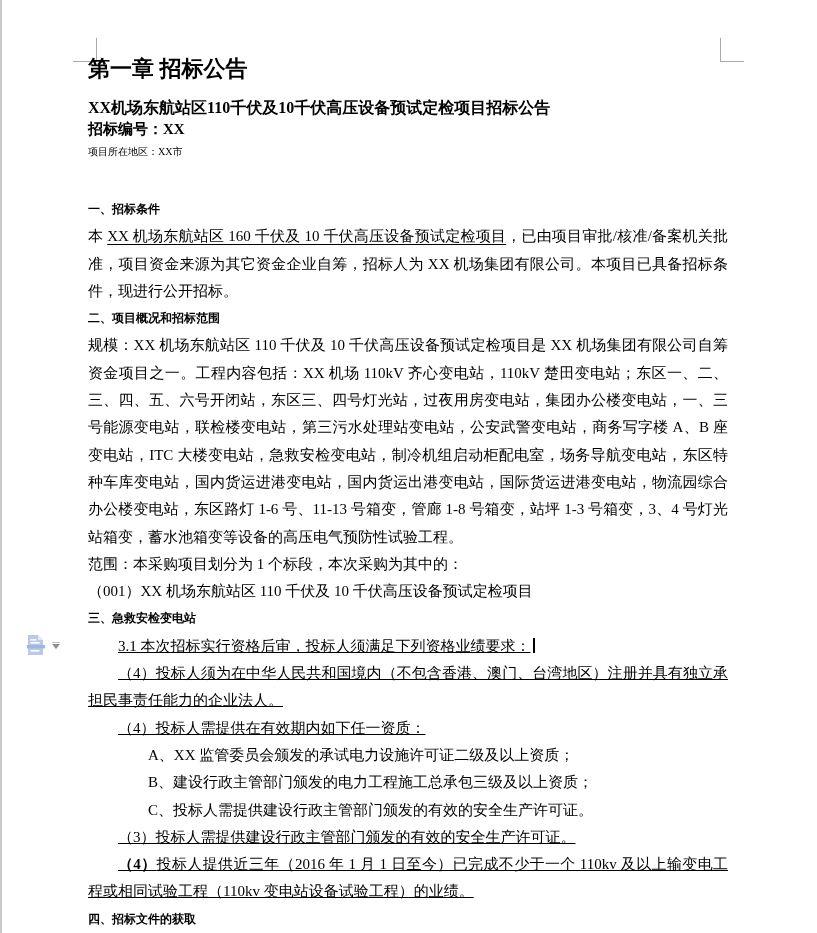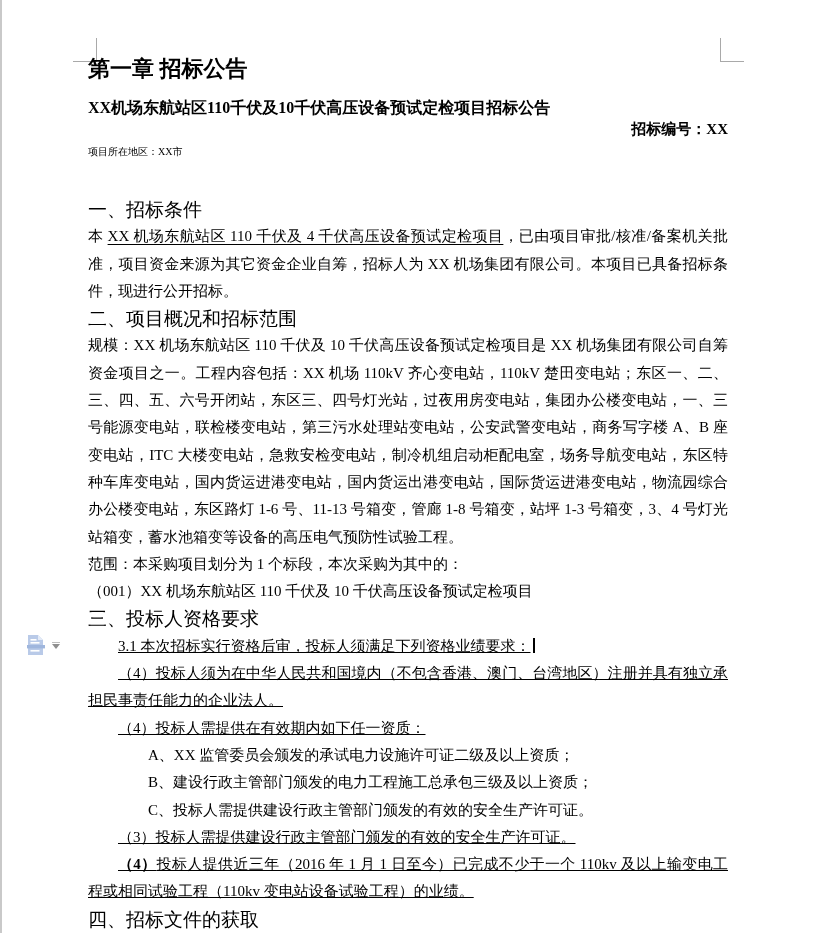--- a/index.html
+++ b/index.html
@@ -21,26 +21,26 @@
   .paste-icon { position:absolute; left:0; top:0; }
   .paste-arrow { position:absolute; left:25px; top:10px; width:0; height:0;
     border-left:4px solid transparent; border-right:4px solid transparent;
     border-top:5px solid #8f8f8f; }
   .paste-arrow::before { content:""; position:absolute; left:-4px; top:-7px; width:8px; height:1px; background:#bdbdbd; }
 
   
   .content { position:absolute; left:88px; top:52px; width:640px; }
   .chapter-title { font-size:22px; line-height:34px; font-weight:bold; }
   .project-title { margin-top:12px; font-size:16px; line-height:20px; font-weight:bold; text-align:left; }
-  .tender-no { font-size:15px; line-height:22px; font-weight:bold; text-align:right; }
+  .tender-no { font-size:15px; line-height:22px; font-weight:bold; text-align:left; }
   .location { font-size:10px; line-height:24px; }
   .gap { height:32px; }
 
   p.line { font-size:15px; line-height:27.3px; text-align:justify; }
-  p.h { font-size:19px; line-height:27.3px; font-weight:normal; }
+  p.h { font-size:12px; line-height:27.3px; font-weight:bold; }
   .ind2 { text-indent:30px;text-decoration:underline; }
   .ind4 { text-indent:60px; }
   .u { text-decoration:underline; text-underline-offset:3px; }
   b { font-weight:bold; }
 
   .caret { display:inline-block; width:2px; height:15px; background:#000; margin-left:2px; vertical-align:-2px; }
 </style>
 </head>
 <body>
 
@@ -63,28 +63,28 @@
   </div>
 
   <div class="content">
     <div class="chapter-title">第一章 招标公告</div>
     <div class="project-title">XX机场东航站区110千伏及10千伏高压设备预试定检项目招标公告</div>
     <div class="tender-no">招标编号：XX</div>
     <div class="location">项目所在地区：XX市</div>
     <div class="gap"></div>
 
     <p class="h">一、招标条件</p>
-    <p class="line"><span>本 </span><span class="u">XX 机场东航站区 110 千伏及 4 千伏高压设备预试定检项目</span><span>，已由项目审批/核准/备案机关批准，项目资金来源为其它资金企业自筹，招标人为 XX 机场集团有限公司。本项目已具备招标条件，现进行公开招标。</span></p>
+    <p class="line"><span>本 </span><span class="u">XX 机场东航站区 160 千伏及 10 千伏高压设备预试定检项目</span><span>，已由项目审批/核准/备案机关批准，项目资金来源为其它资金企业自筹，招标人为 XX 机场集团有限公司。本项目已具备招标条件，现进行公开招标。</span></p>
 
     <p class="h">二、项目概况和招标范围</p>
     <p class="line">规模：XX 机场东航站区 110 千伏及 10 千伏高压设备预试定检项目是 XX 机场集团有限公司自筹资金项目之一。工程内容包括：XX 机场 110kV 齐心变电站，110kV 楚田变电站；东区一、二、三、四、五、六号开闭站，东区三、四号灯光站，过夜用房变电站，集团办公楼变电站，一、三号能源变电站，联检楼变电站，第三污水处理站变电站，公安武警变电站，商务写字楼 A、B 座变电站，ITC 大楼变电站，急救安检变电站，制冷机组启动柜配电室，场务导航变电站，东区特种车库变电站，国内货运进港变电站，国内货运出港变电站，国际货运进港变电站，物流园综合办公楼变电站，东区路灯 1-6 号、11-13 号箱变，管廊 1-8 号箱变，站坪 1-3 号箱变，3、4 号灯光站箱变，蓄水池箱变等设备的高压电气预防性试验工程。</p>
     <p class="line">范围：本采购项目划分为 1 个标段，本次采购为其中的：</p>
     <p class="line">（001）XX 机场东航站区 110 千伏及 10 千伏高压设备预试定检项目</p>
 
-    <p class="h">三、投标人资格要求</p>
+    <p class="h">三、急救安检变电站</p>
     <p class="line ind2"><span>3.1 本次招标实行资格后审，投标人须满足下列资格业绩要求：</span><span class="caret"></span></p>
     <p class="line ind2">（4）投标人须为在中华人民共和国境内（不包含香港、澳门、台湾地区）注册并具有独立承担民事责任能力的企业法人。</p>
     <p class="line ind2">（4）投标人需提供在有效期内如下任一资质：</p>
     <p class="line ind4">A、XX 监管委员会颁发的承试电力设施许可证二级及以上资质；</p>
     <p class="line ind4">B、建设行政主管部门颁发的电力工程施工总承包三级及以上资质；</p>
     <p class="line ind4">C、投标人需提供建设行政主管部门颁发的有效的安全生产许可证。</p>
     <p class="line ind2">（3）投标人需提供建设行政主管部门颁发的有效的安全生产许可证。</p>
     <p class="line ind2"><b>（4）</b><span>投标人提供近三年（2016 年 1 月 1 日至今）已完成不少于一个 110kv 及以上输变电工程或相同试验工程（110kv 变电站设备试验工程）的业绩。</span></p>
 
     <p class="h">四、招标文件的获取</p>

